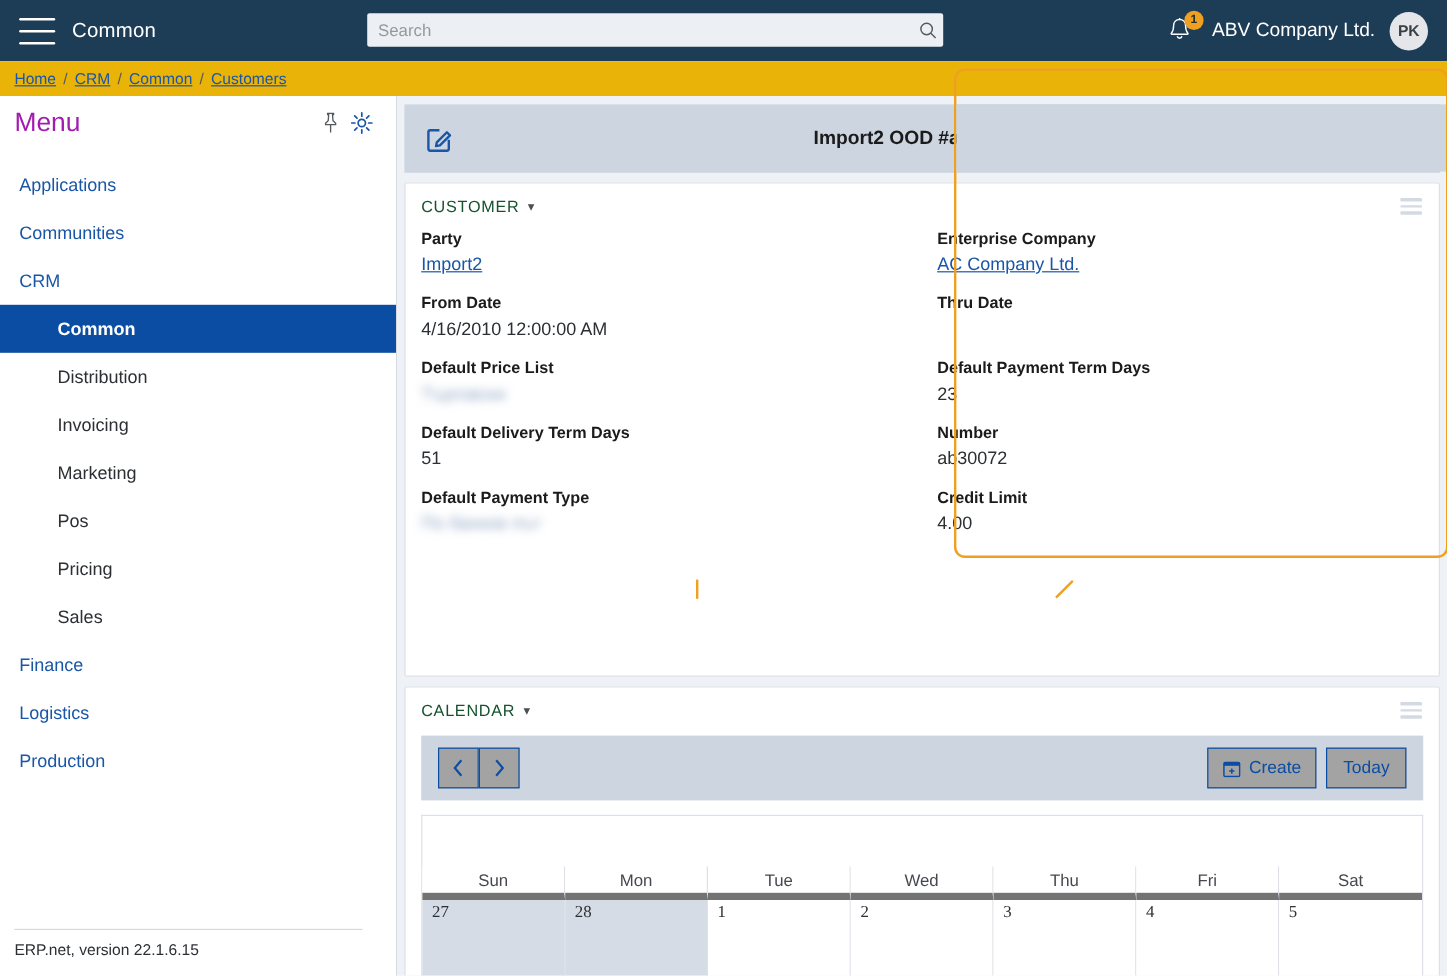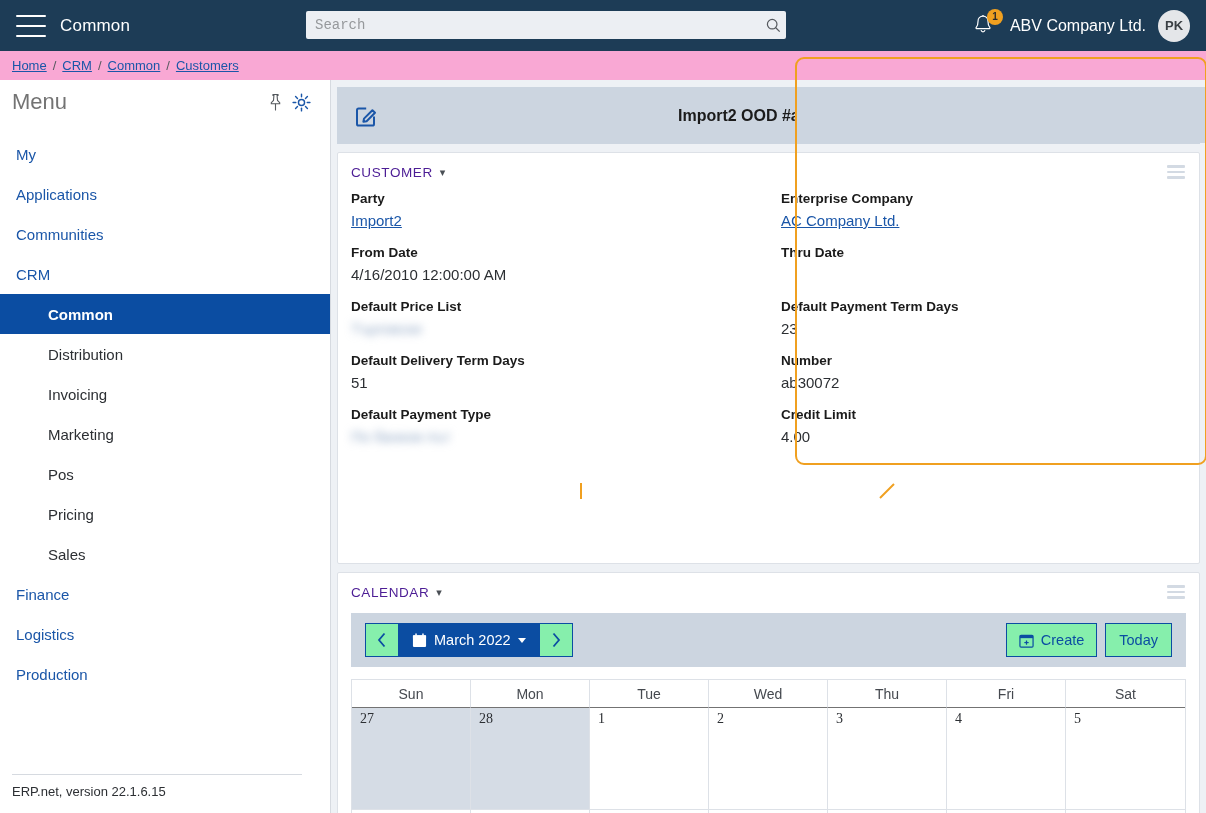--- a/index.html
+++ b/index.html
@@ -27,21 +27,21 @@
   .topbar-title { color: #ffffff; font-size: 17px; letter-spacing: .2px; }
 
   .searchbox {
     position: absolute; left: 306px; top: 11px;
     width: 480px; height: 28px;
     background: #eceff3; border: none; border-radius: 2px;
     display: flex; align-items: center;
   }
   .searchbox input {
     flex: 1; border: none; outline: none; background: transparent;
-    font-family: Liberation Mono, monospace;
+    font-family: Liberation Sans, sans-serif;
     font-size: 14px; color: #333; padding: 0 8px 0 9px;
   }
   .searchbox input::placeholder { color: #96999c; }
   .search-icon { width: 26px; display:flex; align-items:center; justify-content:center; cursor:pointer; }
 
   .topbar-right {
     position: absolute; right: 16px; top: 0; height: 51px;
     display: flex; align-items: center; gap: 12px;
   }
   .bell-wrap { position: relative; width: 26px; height: 26px; cursor: pointer; }
@@ -59,40 +59,40 @@
     background: #e4e6e9; color: #3a3f44;
     font-size: 13px; font-weight: bold;
     display: flex; align-items: center; justify-content: center;
     cursor: pointer;
   }
 
   
   .breadcrumb {
     position: absolute; top: 51px; left: 0;
     width: 1206px; height: 29px;
-    background: #f9a8d4;
+    background: #eab308;
     display: flex; align-items: center;
     padding-left: 12px; font-size: 13px;
   }
   .breadcrumb a { color: #1a56a8; text-decoration: underline; cursor: pointer; }
   .breadcrumb .sep { color: #55595e; margin: 0 6px; }
 
   
   .sidebar {
     position: absolute; top: 80px; left: 0;
     width: 331px; height: 733px;
     background: #ffffff;
     border-right: 1px solid #d6dae0;
     overflow: hidden;
   }
   .menu-head {
     height: 44px; display: flex; align-items: center;
     padding: 0 16px 0 12px;
   }
-  .menu-head h1 { font-size: 22px; font-weight: normal; color: #737373; flex: 1; }
+  .menu-head h1 { font-size: 22px; font-weight: normal; color: #a21caf; flex: 1; }
   .menu-head .ico { width: 26px; height: 26px; display:flex; align-items:center; justify-content:center; cursor: pointer; }
 
   .menu-list { margin-top: 10px; }
   .menu-item {
     height: 40px; display: flex; align-items: center;
     font-size: 15px; cursor: pointer;
   }
   .menu-item.lvl0 { padding-left: 16px; color: #1a56a8; }
   .menu-item.lvl1 { padding-left: 48px; color: #2c2f33; }
   .menu-item.active { background: #0b4da2; color: #ffffff; font-weight: bold; }
@@ -136,21 +136,21 @@
     border-radius: 2px;
   }
   .panel-customer { top: 72px; height: 412px; }
   .panel-calendar { top: 492px; height: 330px; }
 
   .panel-head {
     height: 38px; display: flex; align-items: center;
     padding: 0 14px 0 13px;
   }
   .panel-head .label {
-    font-size: 13.5px; letter-spacing: .6px; color: #4c1d95;
+    font-size: 13.5px; letter-spacing: .6px; color: #14532d;
   }
   .panel-head .caret { margin-left: 7px; color: #4a4f55; font-size: 11px; cursor: pointer; }
   .panel-head .spacer { flex: 1; }
   .panel-head .grip { display: flex; flex-direction: column; gap: 3px; cursor: pointer; }
   .panel-head .grip span { display: block; width: 18px; height: 2.5px; background: #d3dae3; border-radius: 1px; }
 
   
   .fields {
     display: grid; grid-template-columns: 430px 430px;
     padding: 0 14px 0 13px;
@@ -166,39 +166,39 @@
     user-select: none;
   }
 
   
   .cal-toolbar {
     margin: 2px 13px 0 13px;
     height: 54px; background: #ccd5e0;
     display: flex; align-items: center; padding: 0 14px;
   }
   .btn {
-    height: 34px; border: 1px solid #0b4da2; background: #86efac;
+    height: 34px; border: 1px solid #0b4da2; background: #a3a3a3;
     color: #0b4da2; font-size: 14.5px;
     display: flex; align-items: center; justify-content: center;
     cursor: pointer; font-family: "Liberation Sans", sans-serif;
   }
   .btn.primary { background: #0b4da2; color: #ffffff; }
   .btn-nav { width: 34px; }
   .btn-month { padding: 0 12px; gap: 7px; }
   .cal-toolbar .spacer { flex: 1; }
   .btn-create { padding: 0 12px; gap: 7px; }
   .btn-today { padding: 0 13px; }
   .caret-dn { width: 0; height: 0; border-left: 4px solid transparent; border-right: 4px solid transparent; border-top: 5px solid currentColor; }
 
   .cal-grid { margin: 12px 13px 0 13px; border: 1px solid #dde1e7; border-bottom: none; }
   .cal-row { display: grid; grid-template-columns: repeat(7, 1fr); }
   .cal-head-cell {
-    height: 28px; border-right: 1px solid #dde1e7; border-bottom: 1px solid #737373;
+    height: 28px; border-right: 1px solid #dde1e7; border-bottom: 6px solid #737373;
     display: flex; align-items: center; justify-content: center;
-    font-size: 14px; color: #45494f; background: #ffffff;
+    font-size: 14px; color: #45494f; background: #ffffff; margin-top: 42px;
   }
   .cal-head-cell:last-child { border-right: none; }
   .cal-cell {
     height: 102px; border-right: 1px solid #dde1e7; border-bottom: 1px solid #dde1e7;
     padding: 3px 0 0 8px; font-size: 14px; color: #2c2f33;
     background: #ffffff; cursor: pointer; font-family: Liberation Serif, serif;
   }
   .cal-cell:last-child { border-right: none; }
   .cal-cell.other { background: #d5dce5; }
 
@@ -281,21 +281,20 @@
           <line x1="4.8" y1="4.8" x2="6.8" y2="6.8"></line>
             <line x1="15.2" y1="15.2" x2="17.2" y2="17.2"></line>
           <line x1="17.2" y1="4.8" x2="15.2" y2="6.8"></line>
             <line x1="6.8" y1="15.2" x2="4.8" y2="17.2"></line>
         </g>
       </svg>
     </div>
   </div>
 
   <div class="menu-list">
-    <div class="menu-item lvl0">My</div>
     <div class="menu-item lvl0">Applications</div>
     <div class="menu-item lvl0">Communities</div>
     <div class="menu-item lvl0">CRM</div>
     <div class="menu-item lvl1 active">Common</div>
     <div class="menu-item lvl1">Distribution</div>
     <div class="menu-item lvl1">Invoicing</div>
     <div class="menu-item lvl1">Marketing</div>
     <div class="menu-item lvl1">Pos</div>
     <div class="menu-item lvl1">Pricing</div>
     <div class="menu-item lvl1">Sales</div>
@@ -407,30 +406,20 @@
           <span></span>
         </span>
     </div>
 
     <div class="cal-toolbar">
       <div class="btn btn-nav">
         <svg width="10" height="16" viewBox="0 0 10 16">
             <polyline points="7.5,1.5 2,8 7.5,14.5" fill="none" stroke="#0b4da2" stroke-width="1.8"></polyline>
           </svg>
       </div>
-      <div class="btn primary btn-month">
-        <svg width="15" height="15" viewBox="0 0 16 16">
-          <rect x="1" y="2.5" width="14" height="12.5" rx="1.2" fill="#ffffff"></rect>
-          <rect x="1" y="2.5" width="14" height="3.4" fill="#ffffff"></rect>
-          <line x1="4.3" y1="0.6" x2="4.3" y2="3" stroke="#ffffff" stroke-width="1.6"></line>
-          <line x1="11.7" y1="0.6" x2="11.7" y2="3" stroke="#ffffff" stroke-width="1.6"></line>
-        </svg>
-        <span>March 2022</span>
-        <span class="caret-dn"></span>
-      </div>
       <div class="btn btn-nav">
         <svg width="10" height="16" viewBox="0 0 10 16">
             <polyline points="2.5,1.5 8,8 2.5,14.5" fill="none" stroke="#0b4da2" stroke-width="1.8"></polyline>
           </svg>
       </div>
       <div class="spacer"></div>
       <div class="btn btn-create">
         <svg width="15" height="15" viewBox="0 0 16 16">
           <rect x="1" y="2.5" width="14" height="12.5" rx="1.2" fill="none" stroke="#0b4da2" stroke-width="1.3"></rect>
           <rect x="1" y="2.5" width="14" height="3" fill="#0b4da2"></rect>

